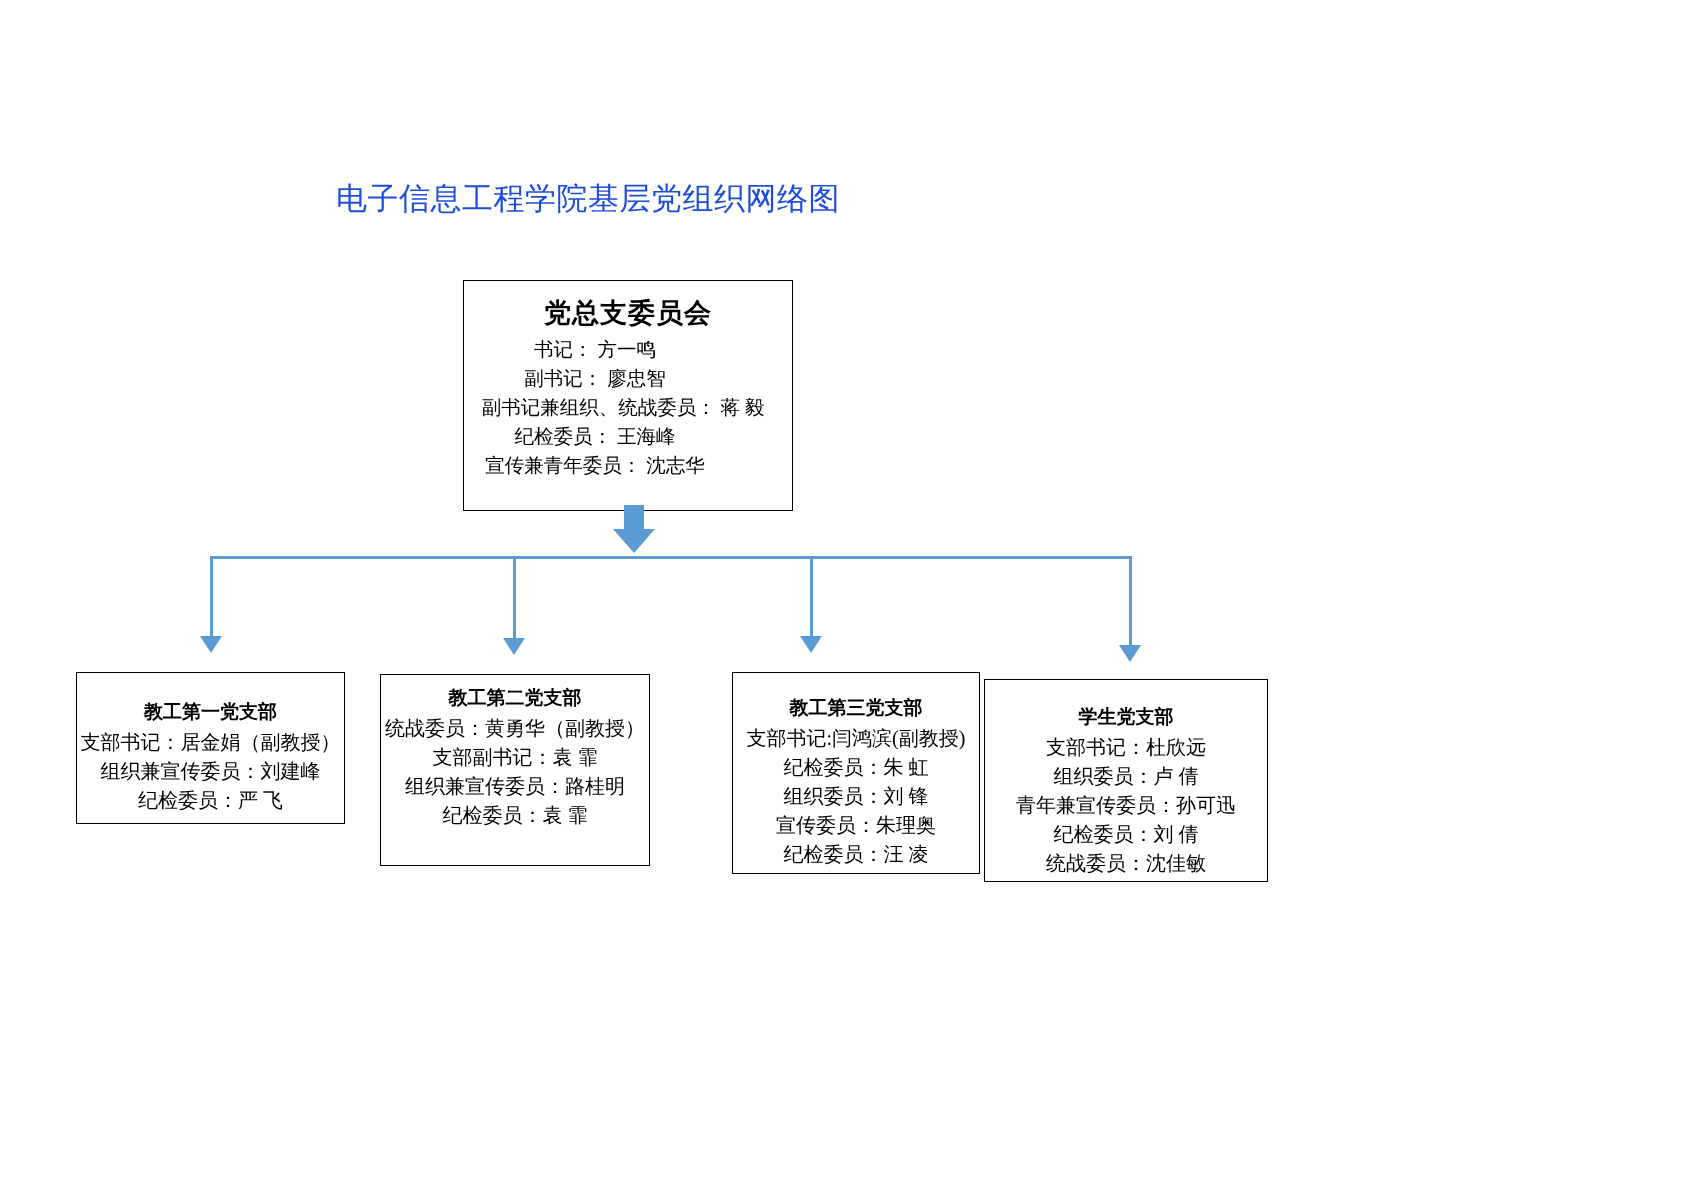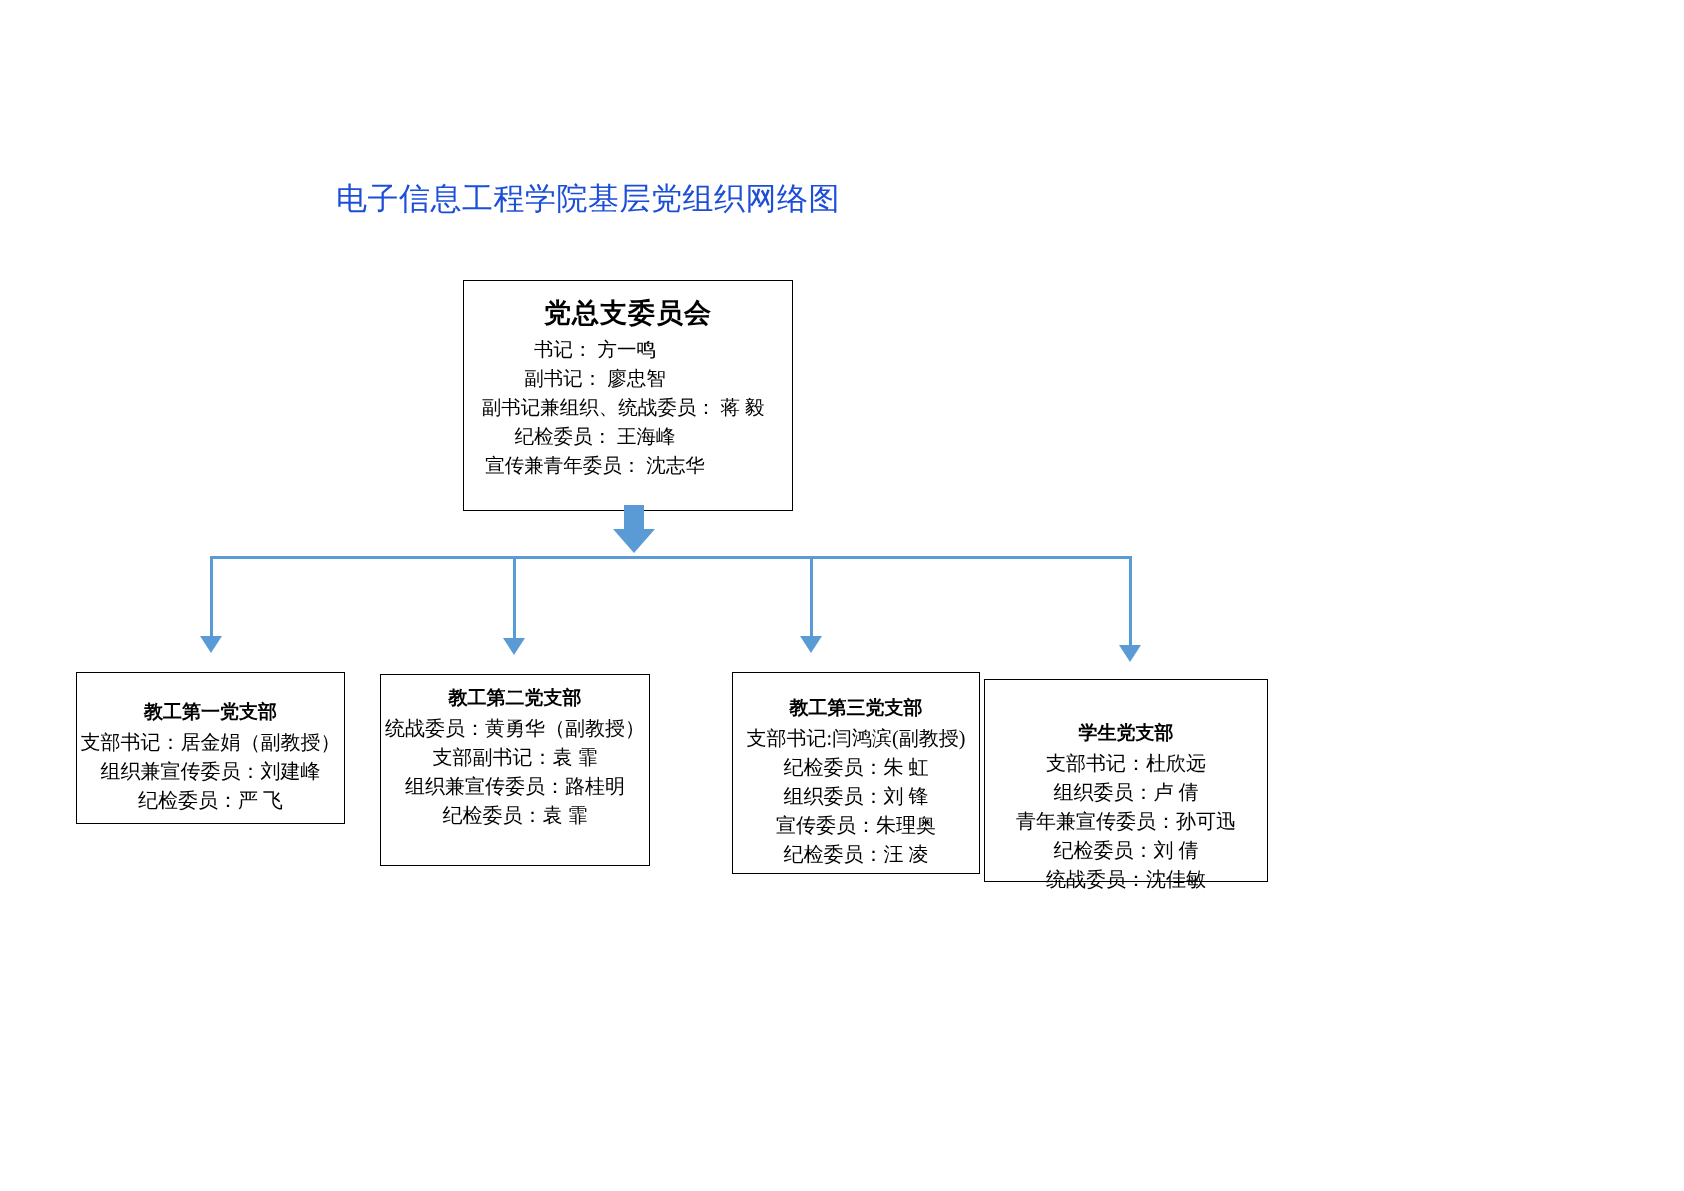--- a/index.html
+++ b/index.html
@@ -81,21 +81,21 @@
     font-family: "DejaVu Sans", "Liberation Sans", sans-serif;
   }
   .leaf .node-line {
     font-size: 20px;
     line-height: 29px;
   }
 
   #leaf-0 { left: 76px;  top: 672px; width: 269px; height: 152px; padding-top: 24px; }
   #leaf-1 { left: 380px; top: 674px; width: 270px; height: 192px; padding-top: 8px; }
   #leaf-2 { left: 686px; top: 672px; width: 248px; height: 202px; padding-top: 20px; margin-left: 46px; }
-  #leaf-3 { left: 984px; top: 679px; width: 284px; height: 203px; padding-top: 38px; }
+  #leaf-3 { left: 984px; top: 679px; width: 284px; height: 203px; padding-top: 22px; }
 
   
   .conn {
     position: absolute;
     background: #5B9BD5;
   }
   
   #root-arrow {
     position: absolute;
     left: 613px;

